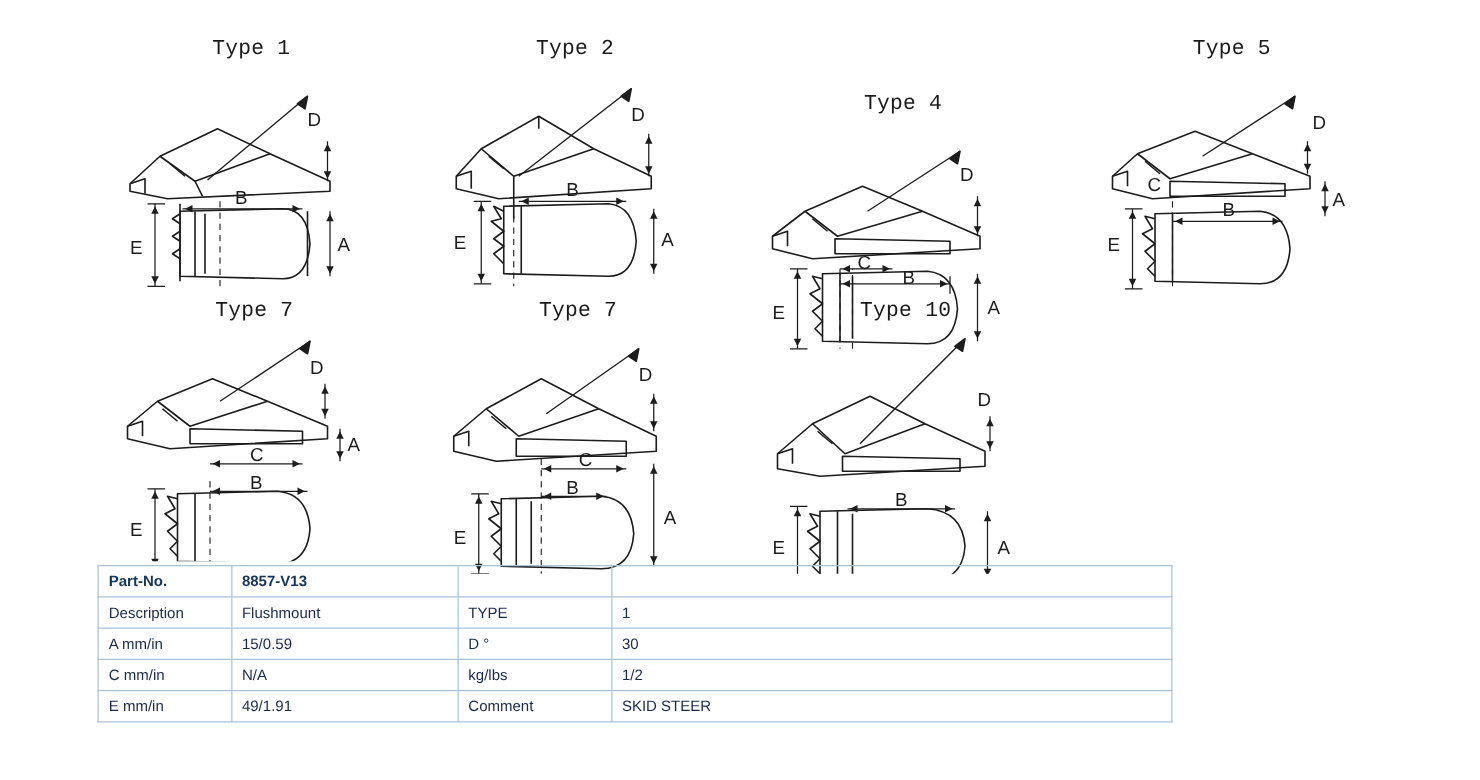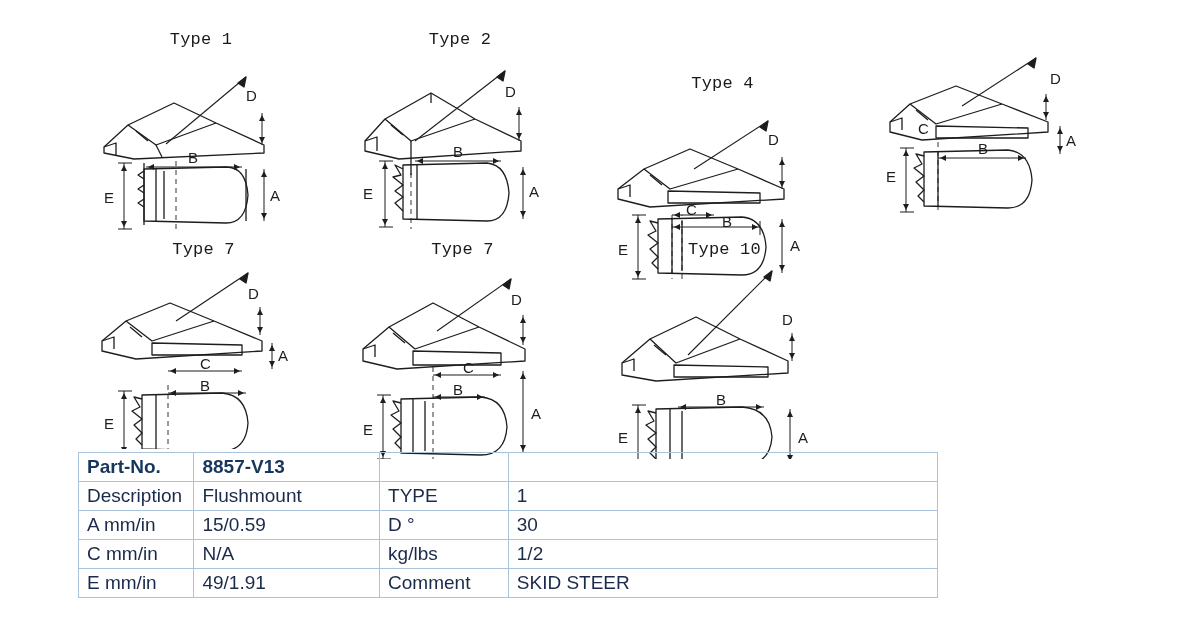--- a/index.html
+++ b/index.html
@@ -24,21 +24,21 @@
   }
   .tooth svg{display:block;}
 
   
   .spec-table{
     position:absolute;
     left:78px;
     top:452px;
     width:860px;
     border-collapse:collapse;
-    font-size:19px;
+    font-size:12px;
     color:#1a2a4a;
   }
   .spec-table td{
     border:1px solid #a9c3dd;
     padding:3px 8px;
     height:18px;
     vertical-align:middle;
     font-family:"Liberation Sans", sans-serif;
   }
   .spec-table tr.head td{
@@ -185,20 +185,21 @@
         <text x="158" y="52">D</text>
         <text x="76" y="122">C</text>
         <text x="112" y="134">B</text>
         <text x="180" y="158">A</text>
         <text x="8" y="162">E</text>
       </g>
     </svg>
   </div>
 
   <div class="tooth" style="left:878px;top:30px;width:215px;">
+    <div class="title">Type 5</div>
     <svg width="215" height="190" viewBox="0 0 215 190">
       <g fill="none" stroke="#1d1d1d" stroke-width="1.3" stroke-linejoin="round">
         <path d="M12 92 L32 74 L78 56 L124 74 L170 92 L170 102 L44 110 L12 102 Z"></path>
         <path d="M32 74 L58 94 L124 74"></path>
         <path d="M58 96 L150 98 L150 108 L58 108 Z"></path>
         <path d="M12 92 L24 88 L24 100"></path>
         <path d="M38 80 L50 90"></path>
         <path d="M158 28 L84 76" stroke-width="1.1"></path>
         <path d="M158 28 L150 34 L156 38 Z" fill="#1d1d1d"></path>
         <path d="M168 64 L168 90" stroke-width="1"></path>

